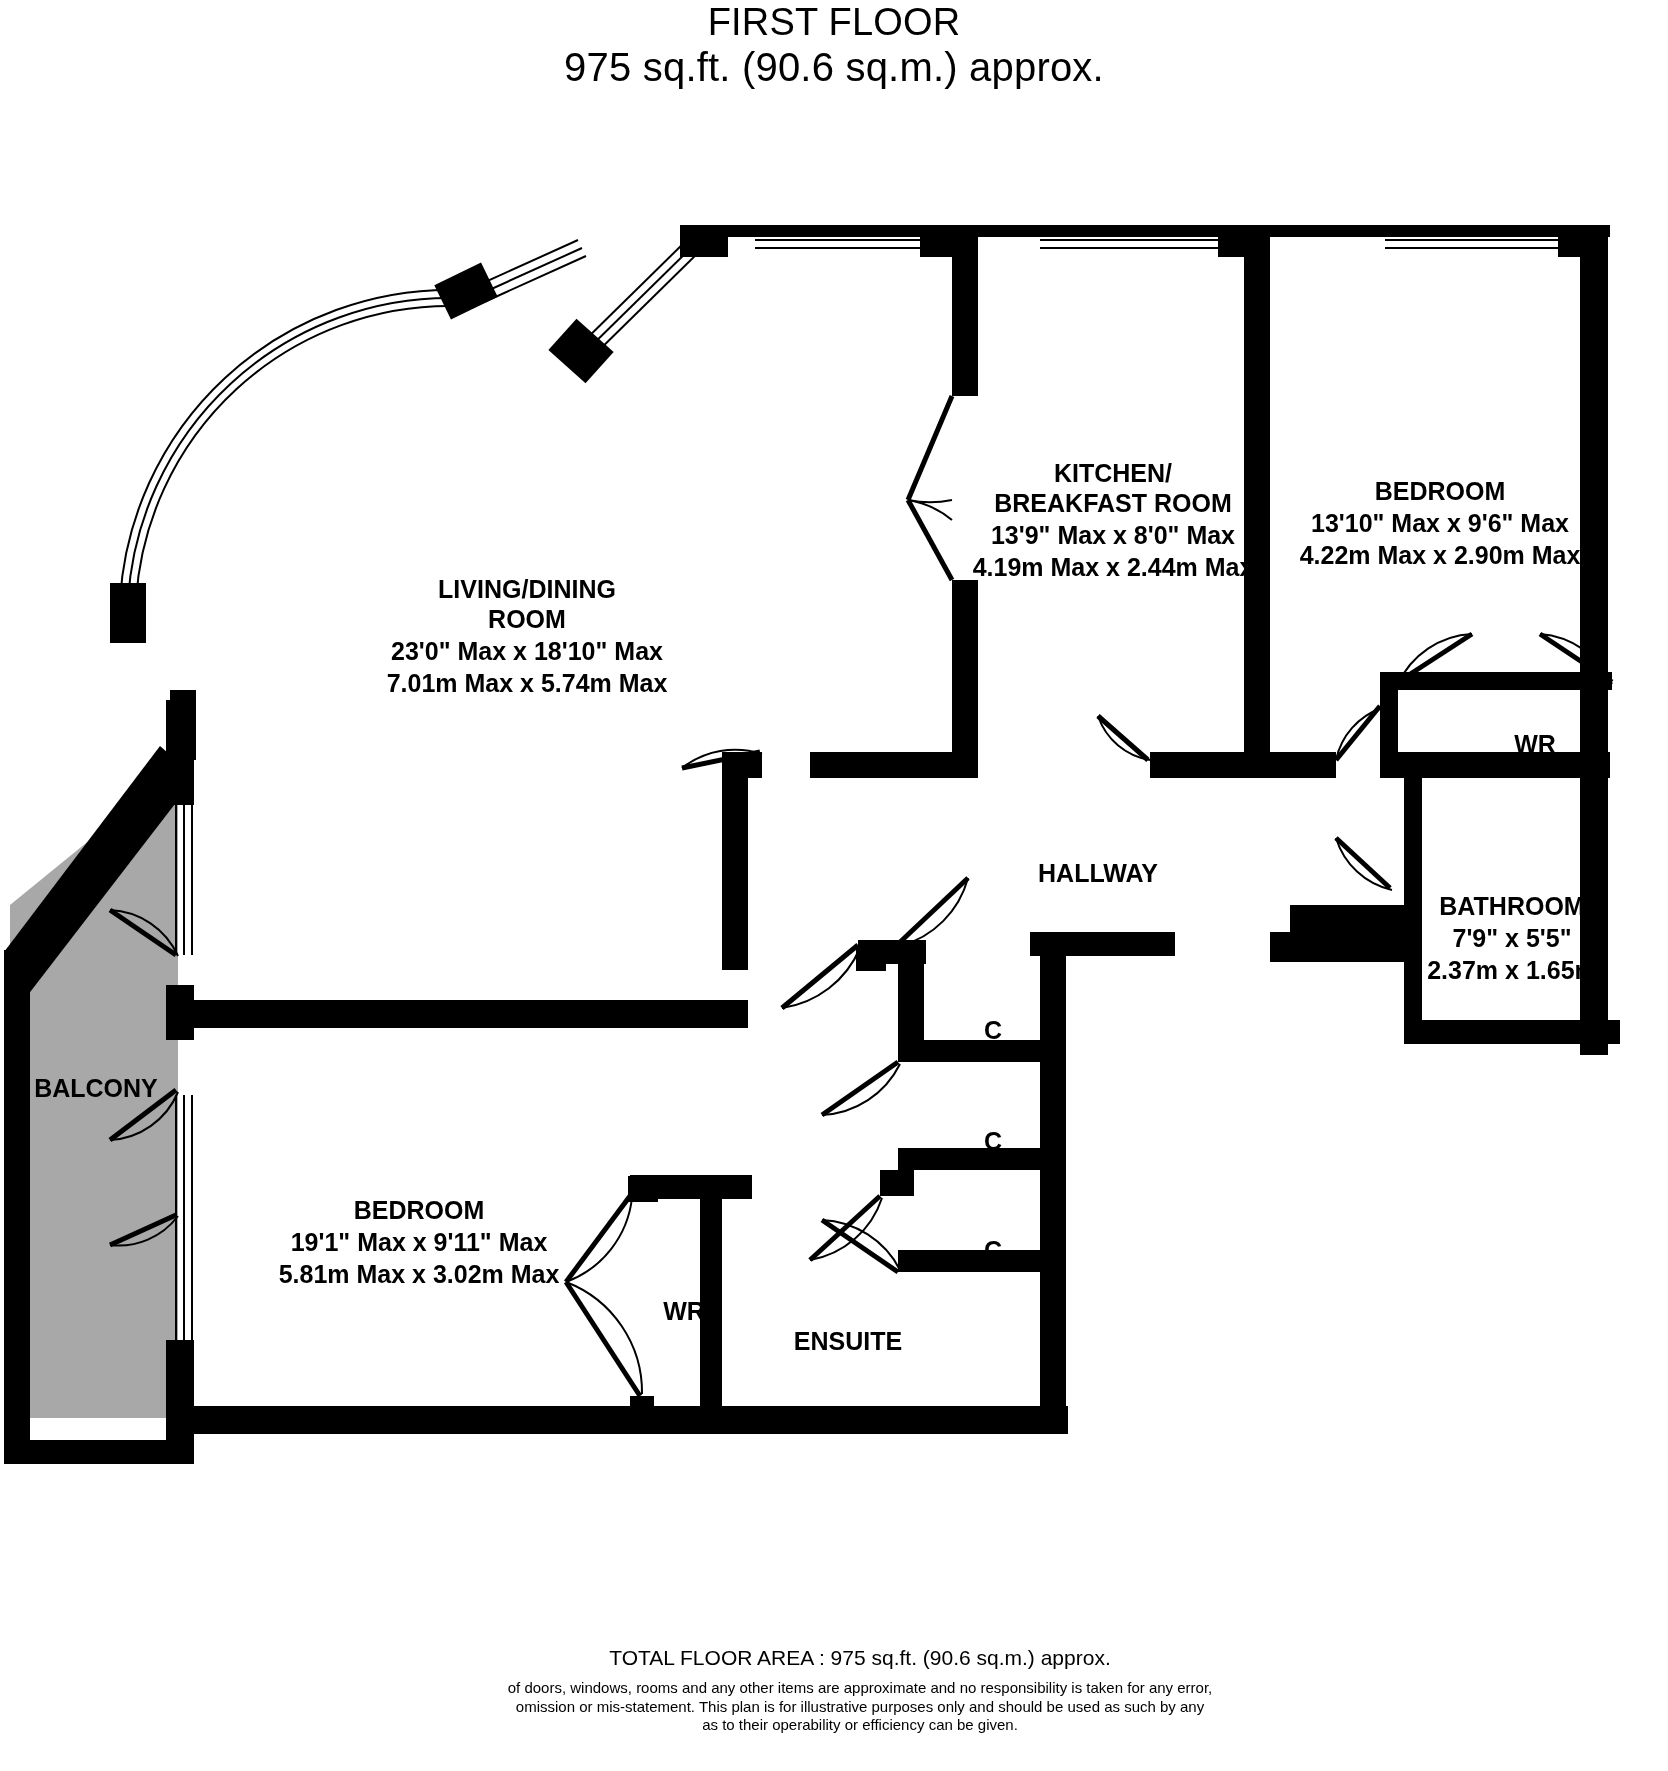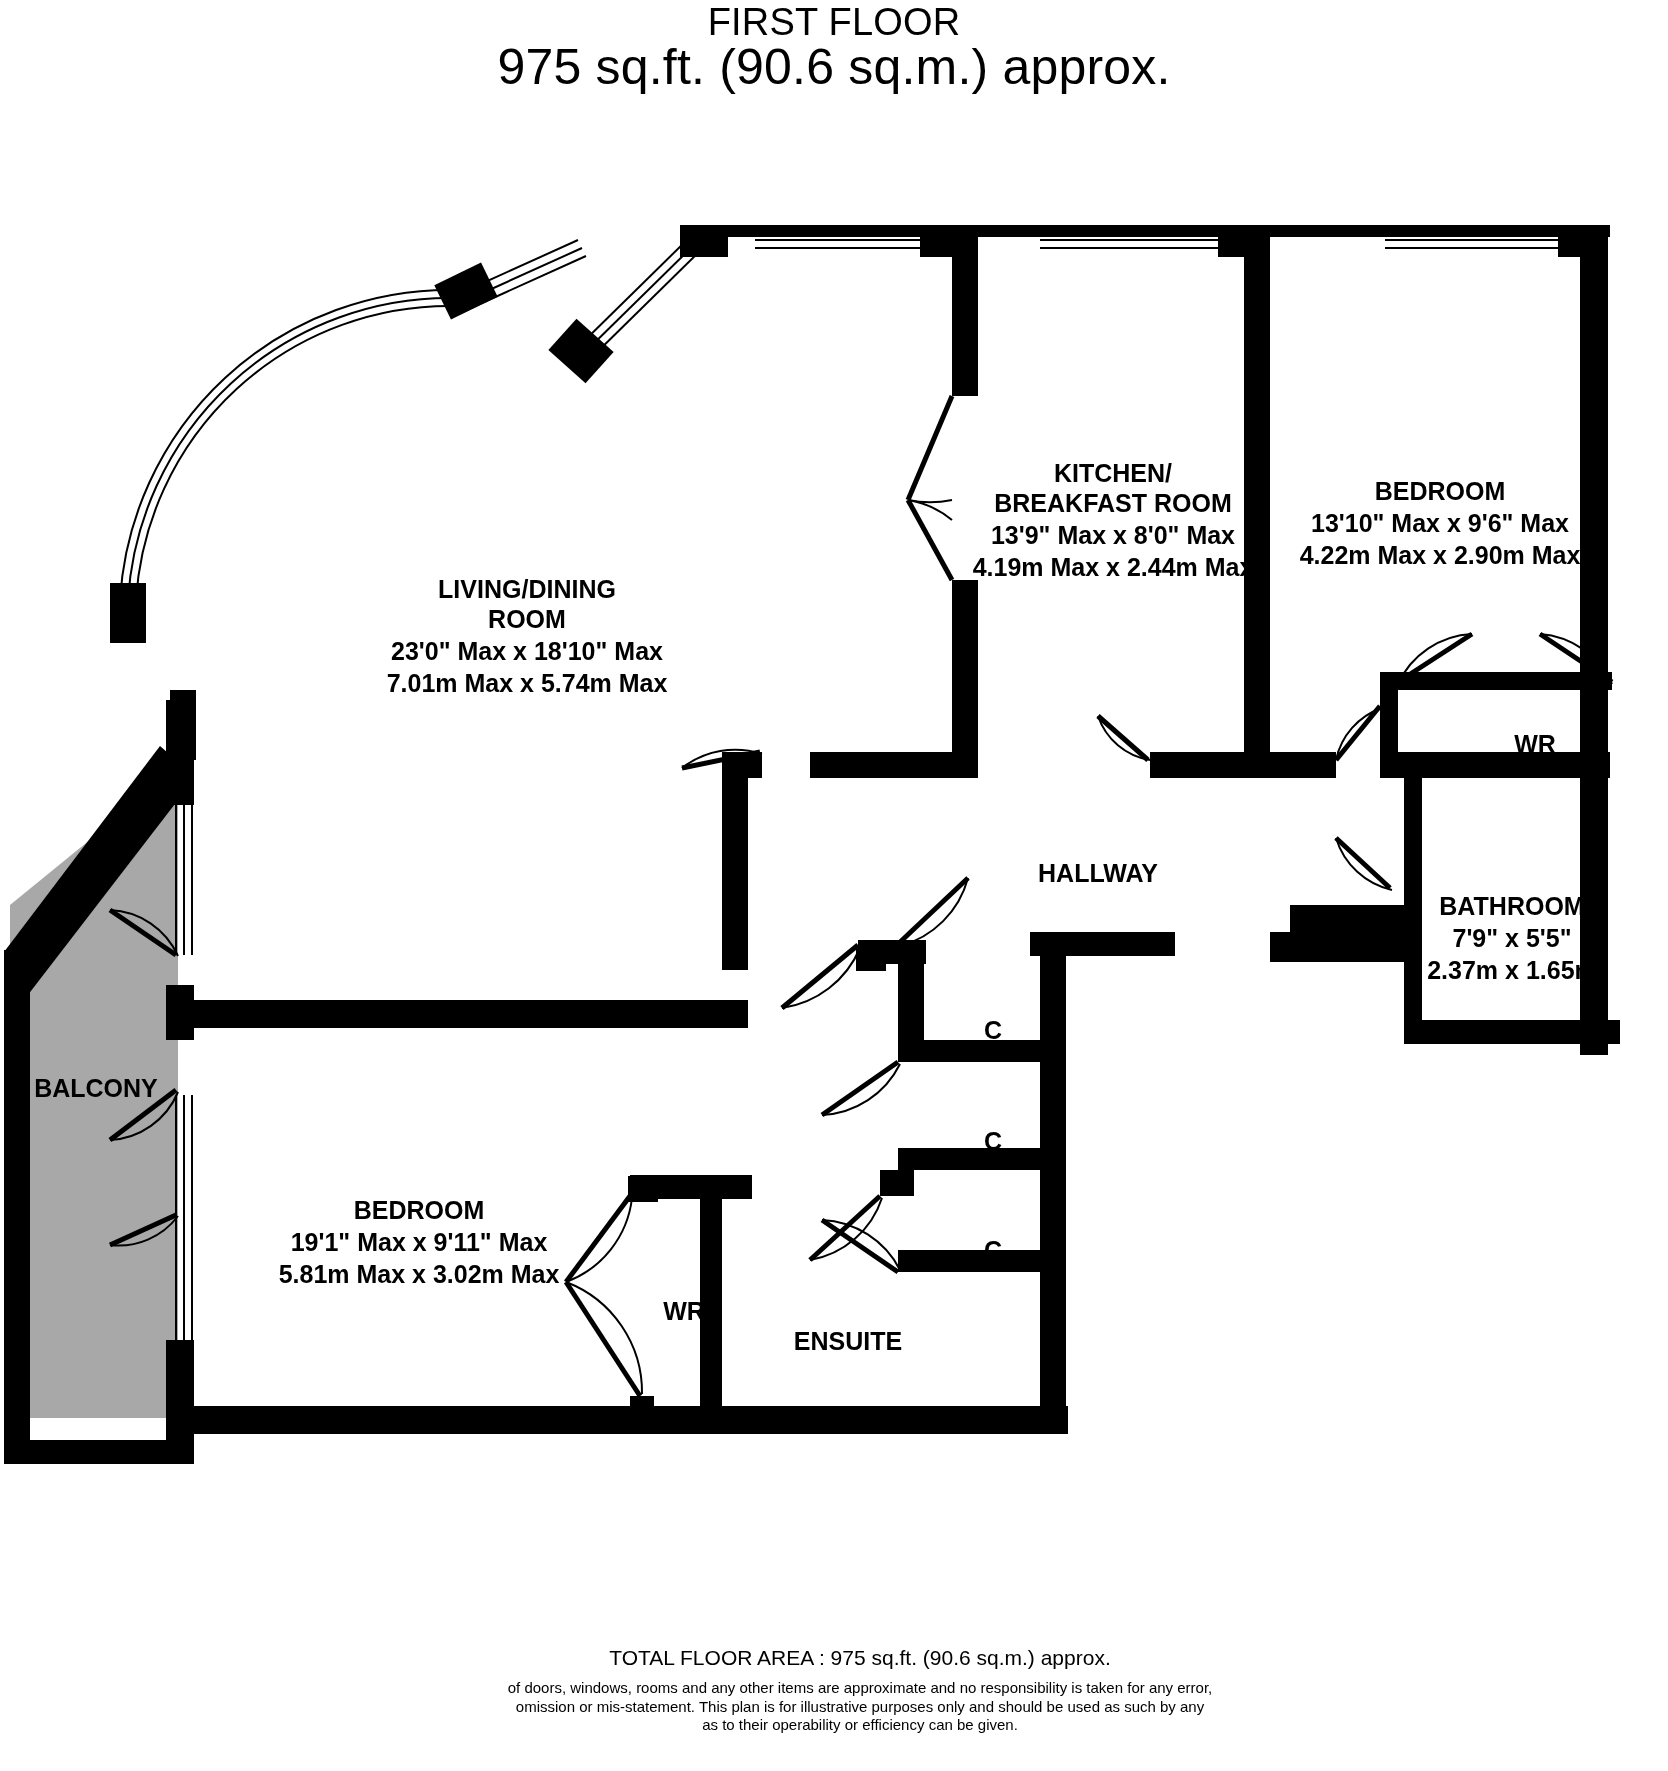--- a/index.html
+++ b/index.html
@@ -27,21 +27,21 @@
     width: 1668px;
     text-align: center;
   }
   .title-line1 {
     font-size: 38px;
     line-height: 44px;
     font-weight: 400;
     letter-spacing: 0.2px;
   }
   .title-line2 {
-    font-size: 50px;
+    font-size: 40px;
     line-height: 46px;
     font-weight: 400;
     letter-spacing: 0.2px;
   }
   #plan-svg {
     position: absolute;
     top: 0;
     left: 0;
   }
   .room-label {

